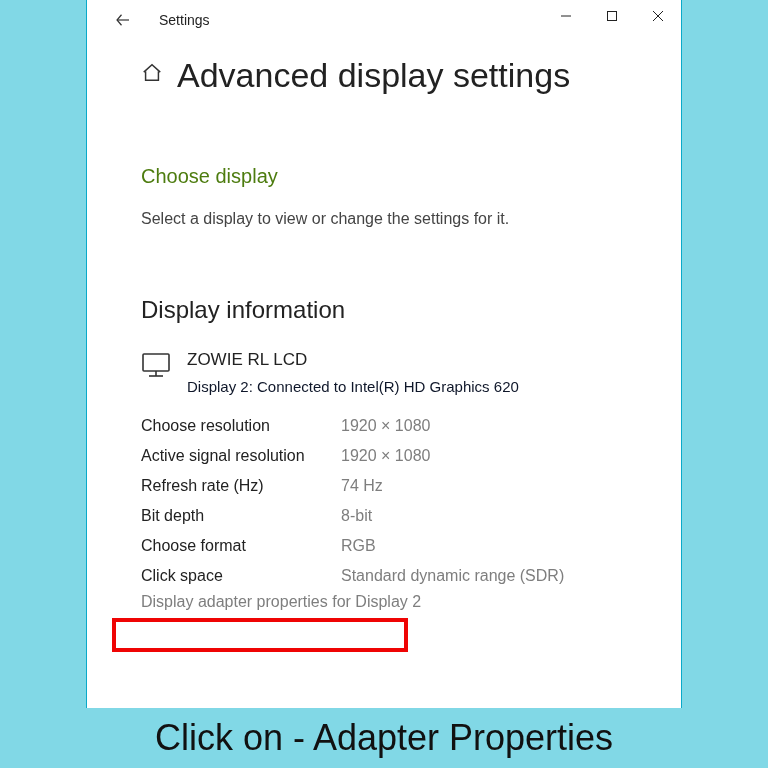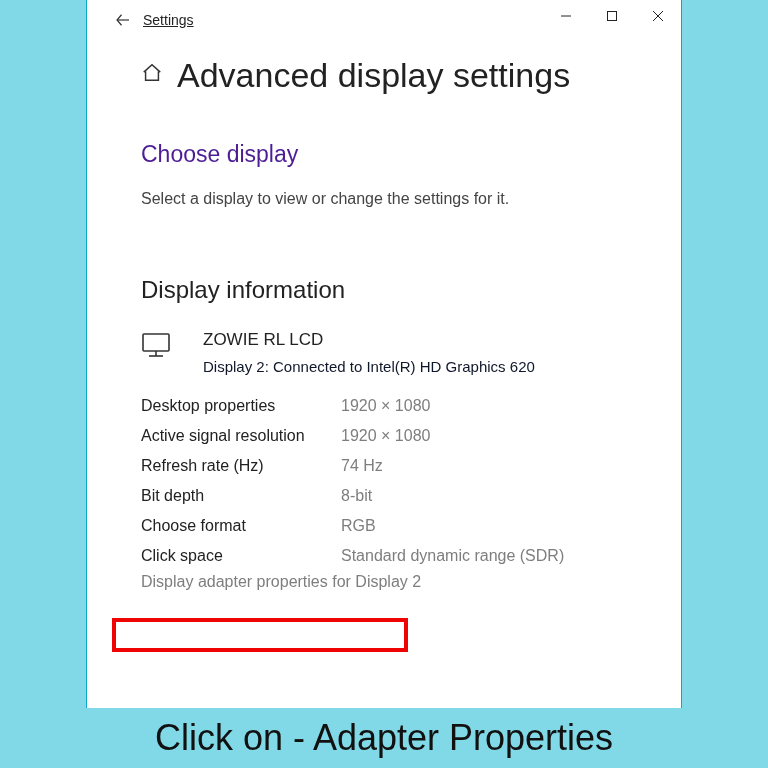--- a/index.html
+++ b/index.html
@@ -17,38 +17,38 @@
   .titlebar {
     height: 40px;
     display: flex;
     align-items: center;
     padding-left: 16px;
   }
   .back-arrow {
     width: 40px; height: 40px; display:flex; align-items:center; justify-content:center;
     font-size: 18px; color:#333;
   }
-  .title-text { font-size: 14px; color:#222; margin-left: 0; text-decoration: underline; }
+  .title-text { font-size: 14px; color:#222; margin-left: 16px; }
   .win-controls { position:absolute; right:0; top:0; display:flex; }
   .wc { width:46px; height:32px; display:flex; align-items:center; justify-content:center; font-size:14px; color:#222; }
   .wc svg { stroke:#222; }
   .content { padding: 16px 12px 0 54px; }
   .hdr { display:flex; align-items:center; gap:14px; }
   .home-icon { font-size:22px; color:#333; }
   .page-title { font-size:34px; font-weight:400; color:#222; }
-  .section-title { font-size:23px; font-weight:400; color:#4c1d95; margin-top:46px; }
+  .section-title { font-size:20px; font-weight:400; color:#4d7c0f; margin-top:70px; }
   .sub-text { font-size:16px; color:#444; margin-top:22px; }
   .select-box {
     display:flex; align-items:center; justify-content:space-between;
     border:2px solid #8a8a8a; width:340px; height:38px;
     padding:0 10px; margin-top:12px; font-size:16px; color:#222;
   }
   .chev { font-size:14px; color:#555; }
   .section-title2 { font-size:24px; font-weight:400; color:#222; margin-top:68px; }
-  .disp-row { display:flex; align-items:flex-start; gap:32px; margin-top:26px; }
+  .disp-row { display:flex; align-items:flex-start; gap:16px; margin-top:26px; }
   .mon-icon { margin-top:2px; }
   .disp-name { font-size:17px; color:#222; }
   .disp-conn { font-size:15px; color:#0f172a; margin-top:8px; }
   .info-table { margin-top:16px; }
   .info-row { display:flex; height:30px; align-items:center; font-size:16px; }
   .info-label { width:200px; color:#222; }
   .info-val { color:#7e7e7e; }
   .adapter-link {
     margin-top:2px; color:#7e7e7e; font-size:16px;
   }
@@ -119,21 +119,21 @@
         </svg>
       </span>
       <div>
         <div class="disp-name">ZOWIE RL LCD</div>
         <div class="disp-conn">Display 2: Connected to Intel(R) HD Graphics 620</div>
       </div>
     </div>
 
     <div class="info-table">
       <div class="info-row">
-        <div class="info-label">Desktop properties</div>
+        <div class="info-label">Choose resolution</div>
         <div class="info-val">1920 × 1080</div>
       </div>
       <div class="info-row">
         <div class="info-label">Active signal resolution</div>
         <div class="info-val">1920 × 1080</div>
       </div>
       <div class="info-row">
         <div class="info-label">Refresh rate (Hz)</div>
         <div class="info-val">74 Hz</div>
       </div>

